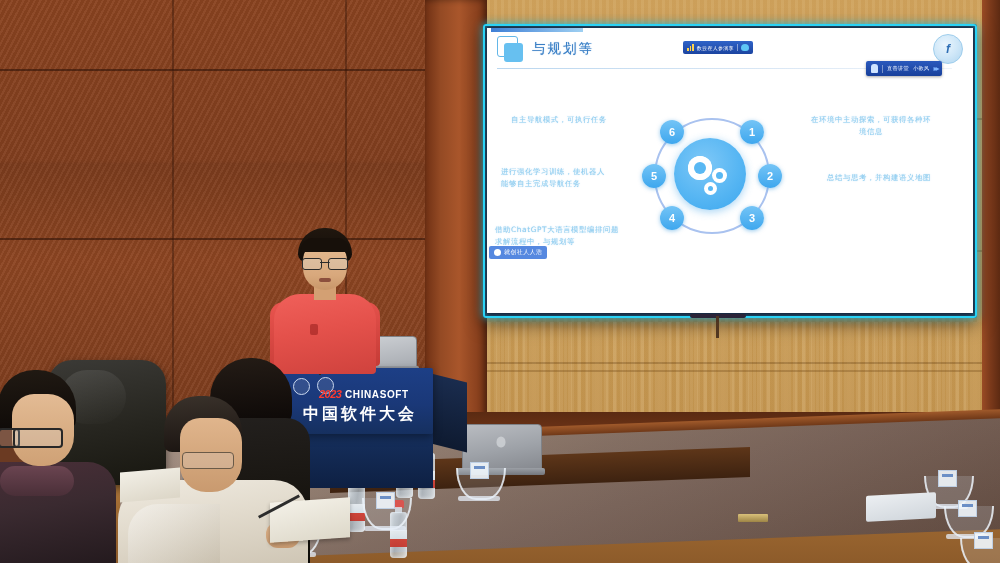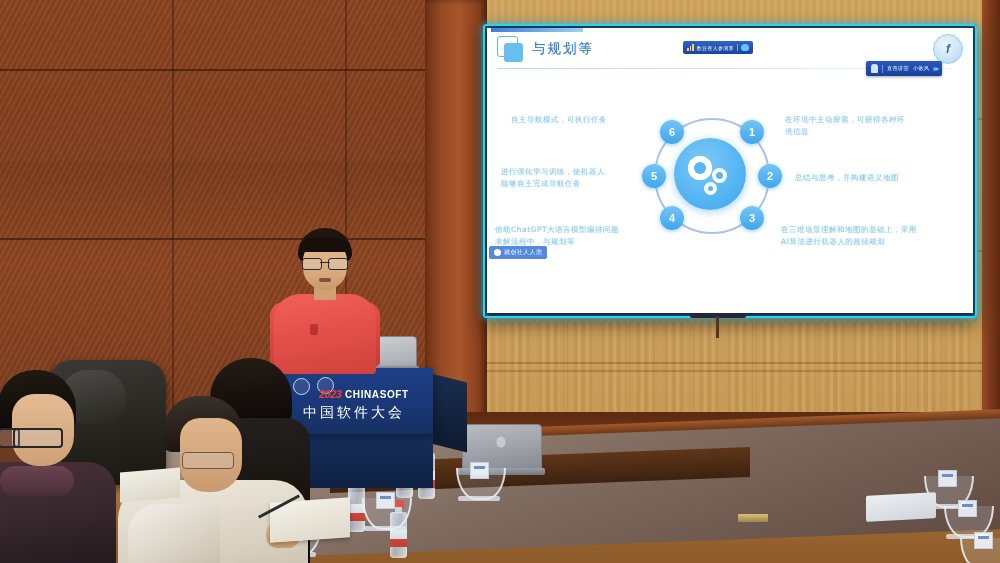--- a/index.html
+++ b/index.html
@@ -82,21 +82,21 @@
   .node{position:absolute;width:24px;height:24px;border-radius:50%;
       background:linear-gradient(180deg,#74c4f6,#3ea7ee);color:#fff;font-size:11px;
       font-weight:bold;display:flex;align-items:center;justify-content:center;
       box-shadow:0 1px 4px rgba(50,150,220,.5);}
   .gear{position:absolute;background:#fff;border-radius:50%;}
 
   
   .stext{position:absolute;color:#8fcdf0;font-size:7.4px;line-height:1.65;letter-spacing:.6px;
       font-family:"DejaVu Sans","Liberation Sans",sans-serif;
       text-shadow:0 0 1.5px rgba(160,210,240,.8);}
-  .stext.r{text-align:left;}
+  .stext.r{text-align:center;font-family:Liberation Serif, serif;}
   .stext.l{}
 
   .badge-lb{position:absolute;left:2px;top:218px;display:flex;align-items:center;gap:3px;
       background:rgba(62,120,220,.88);border-radius:2px;padding:2px 5px;}
   .badge-lb .dot{width:7px;height:7px;border-radius:50%;background:#fff;}
   .badge-lb span{color:#fff;font-size:6px;letter-spacing:.4px;}
 
   
   .ov-top{position:absolute;left:683px;top:41px;height:13px;
       background:linear-gradient(180deg,#2f63c8,#1b44a0);border-radius:2px;
@@ -180,21 +180,21 @@
       border-radius:2px;box-shadow:0 3px 8px rgba(0,0,0,.4);}
   .podium .side{position:absolute;left:148px;top:10px;width:36px;height:70px;
       background:linear-gradient(180deg,#1a2c4e,#0e1a30);transform:skewY(14deg);}
   .podium .body{position:absolute;left:0;top:64px;width:150px;height:56px;
       background:linear-gradient(180deg,#16305f,#0e2043);}
   .emblem{position:absolute;width:15px;height:15px;border-radius:50%;
       border:1.4px solid #c9d7ee;background:rgba(255,255,255,.10);}
   .p-year{position:absolute;left:36px;top:20px;font-size:11px;font-weight:bold;
       color:#ff3b30;letter-spacing:-.5px;font-style:italic;}
   .p-eng{position:absolute;left:62px;top:21px;font-size:10px;font-weight:bold;color:#fff;letter-spacing:.6px;}
-  .p-cn{position:absolute;left:20px;top:36px;font-size:14px;font-weight:normal;color:#fff;letter-spacing:3px;
+  .p-cn{position:absolute;left:20px;top:36px;font-size:16px;font-weight:bold;color:#fff;letter-spacing:3px;
       font-family:"DejaVu Sans","Liberation Sans",sans-serif;text-align:right;}
 
   .mic-stand{position:absolute;left:319px;top:283px;width:2px;height:92px;
       background:linear-gradient(180deg,#4a4a4a,#2a2a2a);}
   .mic-head{position:absolute;left:314px;top:277px;width:10px;height:13px;border-radius:5px;
       background:linear-gradient(180deg,#3c3c3c,#1e1e1e);}
 
   
   .speaker{position:absolute;left:270px;top:228px;width:110px;height:145px;}
   .sp-hair{position:absolute;left:28px;top:0;width:54px;height:34px;border-radius:26px 26px 8px 8px;
@@ -314,22 +314,20 @@
 
     <div class="stext l" style="left:24px;top:86px;width:160px;">自主导航模式，可执行任务</div>
     <div class="stext l" style="left:14px;top:138px;width:170px;white-space:pre-line;">进行强化学习训练，使机器人
 能够自主完成导航任务</div>
     <div class="stext l" style="left:8px;top:196px;width:178px;white-space:pre-line;">借助ChatGPT大语言模型编排问题
 求解流程中，与规划等</div>
 
     <div class="stext r" style="left:298px;top:86px;width:172px;white-space:pre-line;">在环境中主动探索，可获得各种环
 境信息</div>
     <div class="stext r" style="left:308px;top:144px;width:168px;">总结与思考，并构建语义地图</div>
-    <div class="stext r" style="left:294px;top:196px;width:182px;white-space:pre-line;">在三维场景理解和地图的基础上，采用
-AI算法进行机器人的路径规划</div>
 
     <div class="badge-lb">
       <span class="dot"></span>
       <span>就创社人人浩</span>
     </div>
   </div>
 
   <div class="diagram">
     <div class="d-ring"></div>
     <div class="d-core"></div>

